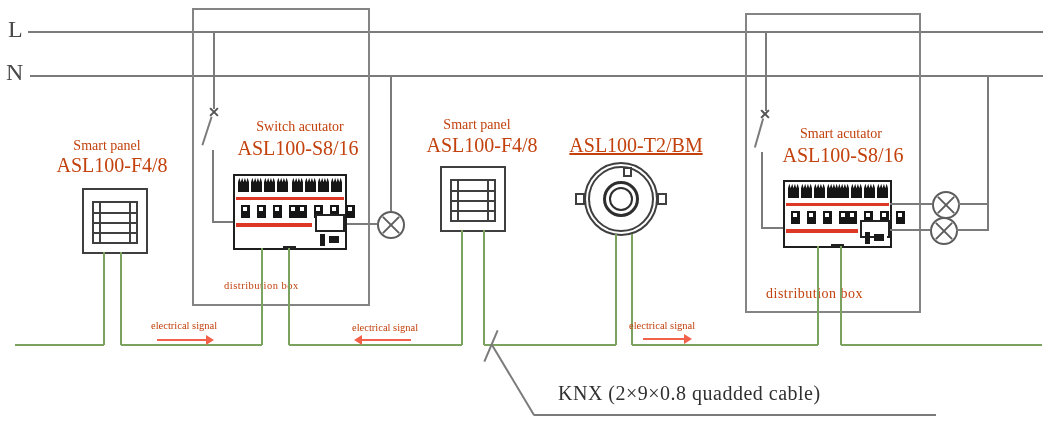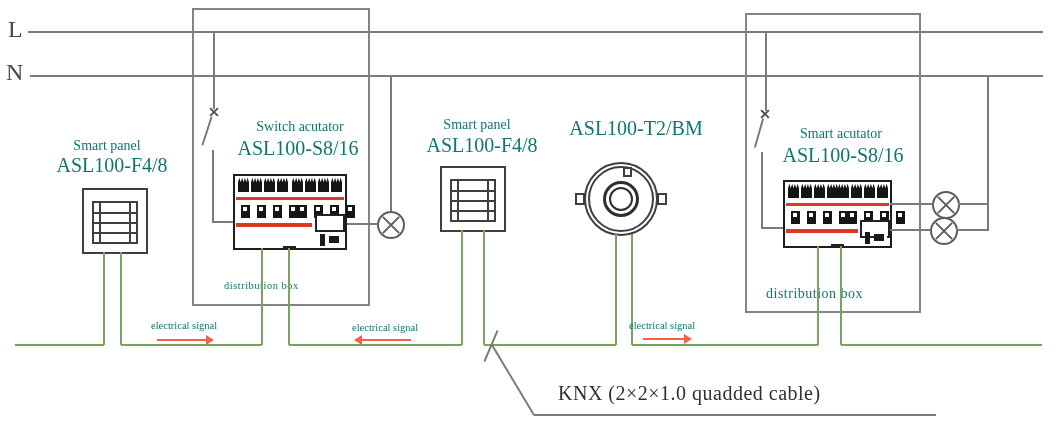--- a/index.html
+++ b/index.html
@@ -4,21 +4,21 @@
 <style>
   html,body{margin:0;padding:0;background:#fff;}
   .stage{position:relative;width:1059px;height:434px;background:#ffffff;overflow:hidden;
          font-family:"Liberation Serif", "DejaVu Serif", serif;}
   
   .hline{position:absolute;height:2px;background:#7b7b7b;}
   .vline{position:absolute;width:2px;background:#7b7b7b;}
   .gline{background:#7ca25f;}
   .box{position:absolute;border:2px solid #848484;background:transparent;}
   
-  .t{position:absolute;color:#0f766e;white-space:nowrap;}
+  .t{position:absolute;color:#c2410c;white-space:nowrap;}
   .tc{text-align:center;}
   .title{font-size:14px;}
   .model{font-size:20px;}
   .boxlab-s{font-size:10.5px;letter-spacing:0.5px;}
   .boxlab-l{font-size:14px;letter-spacing:0.5px;}
   .siglab{font-size:10.5px;}
   .lnlab{font-size:24px;color:#4a4a4a;}
   .knxlab{font-size:20px;color:#303030;letter-spacing:0.5px;}
   
   .lamp{position:absolute;width:24px;height:24px;border:2px solid #5d5d5d;border-radius:50%;background:#fff;}
@@ -158,21 +158,21 @@
       <div class="pv" style="left:5px;"></div>
       <div class="pv" style="right:5px;"></div>
       <div class="ph" style="top:22%;"></div>
       <div class="ph" style="top:48%;"></div>
       <div class="ph" style="top:74%;"></div>
     </div>
   </div>
   <div class="vline gline" style="left:461px;top:230px;height:115px;"></div>
   <div class="vline gline" style="left:483px;top:230px;height:115px;"></div>
 
-  <div class="t model tc" style="left:556px;top:117px;width:160px;">ASL100-T2/BM</div>
+  <div class="t model tc" style="left:556px;top:134px;width:160px;text-decoration:underline;">ASL100-T2/BM</div>
   <div class="sensor" style="left:584px;top:162px;">
     <div class="s-ring2"></div>
     <div class="s-core"></div>
     <div class="s-core2"></div>
     <div class="s-dot"></div>
     <div class="s-tab s-tab-l"></div>
     <div class="s-tab s-tab-r"></div>
   </div>
   <div class="vline gline" style="left:615px;top:234px;height:111px;"></div>
   <div class="vline gline" style="left:631px;top:234px;height:111px;"></div>
@@ -257,15 +257,15 @@
     <span class="head-l"></span>
   </div>
   <div class="t siglab" style="left:629px;top:320px;">electrical signal</div>
   <div class="sig-arrow" style="left:643px;top:338px;width:42px;">
     <span class="head-r"></span>
   </div>
 
   <div class="vline" style="left:490px;top:329px;height:34px;transform:rotate(23deg);"></div>
   <div class="vline" style="left:512px;top:339px;height:82px;transform:rotate(-31deg);"></div>
   <div class="hline" style="left:534px;top:414px;width:402px;"></div>
-  <div class="t knxlab" style="left:558px;top:382px;">KNX (2×2×1.0 quadded cable)</div>
+  <div class="t knxlab" style="left:558px;top:382px;">KNX (2×9×0.8 quadded cable)</div>
 
 </div>
 
 </body></html>

